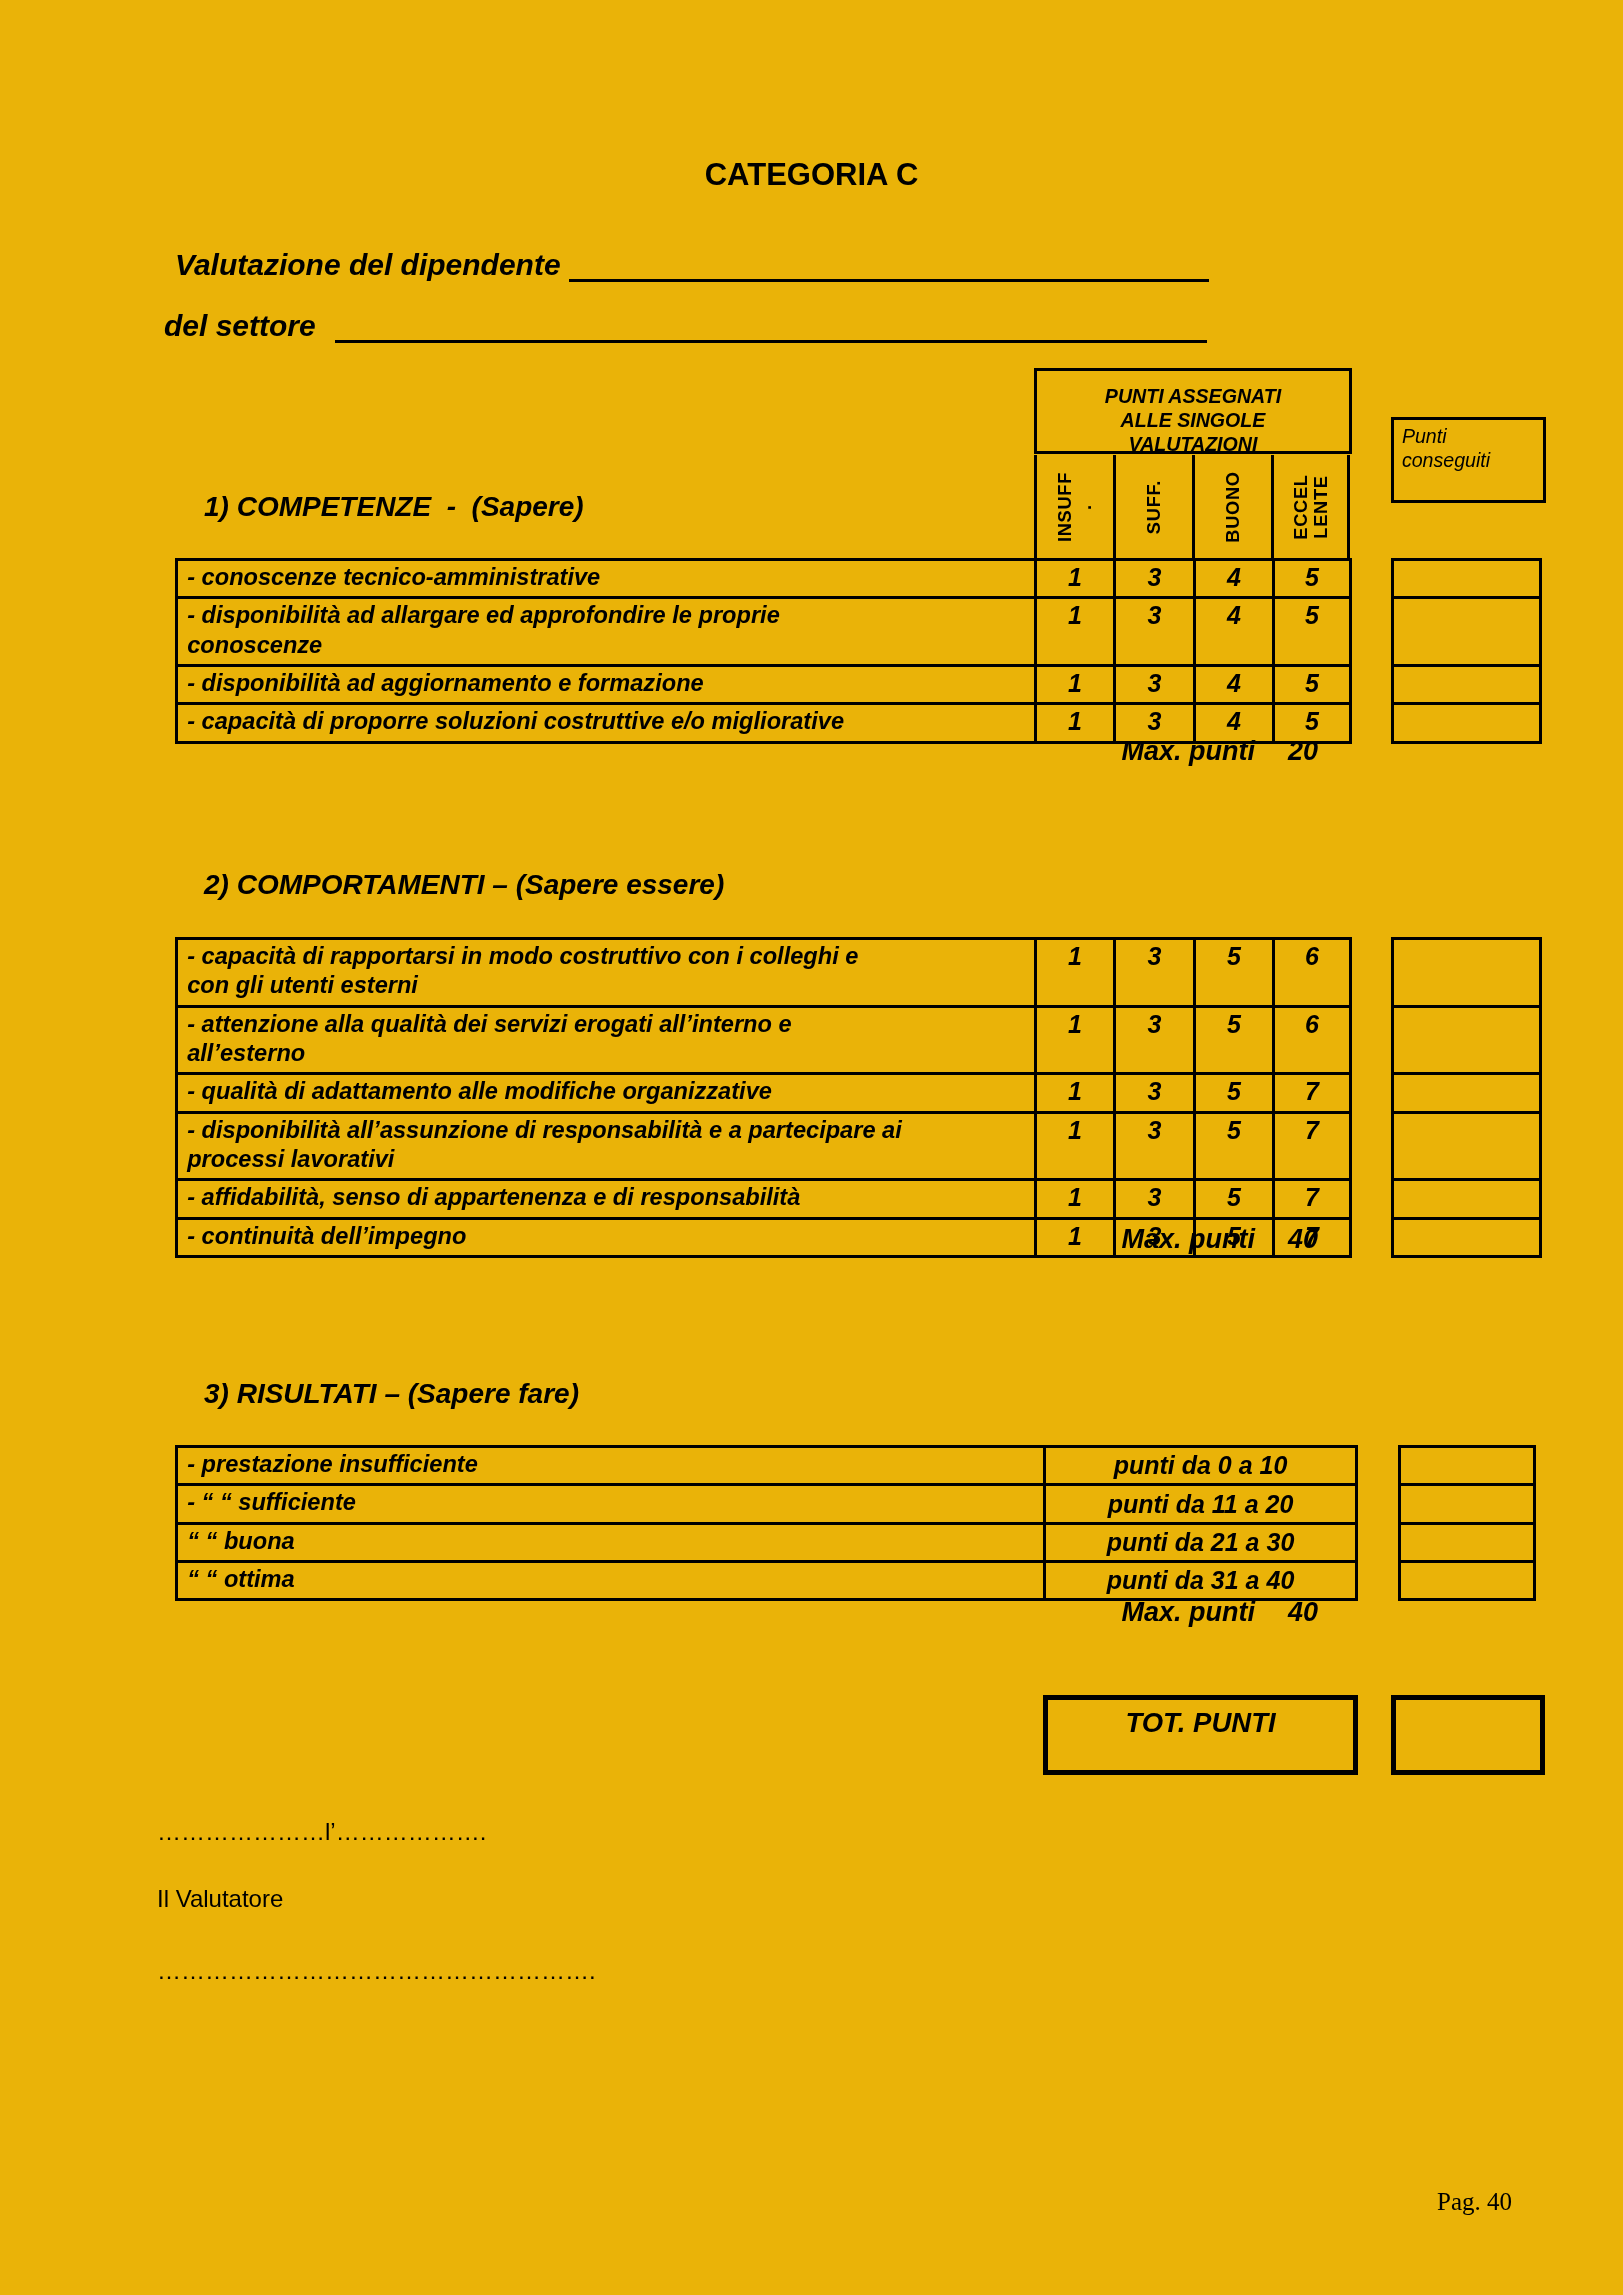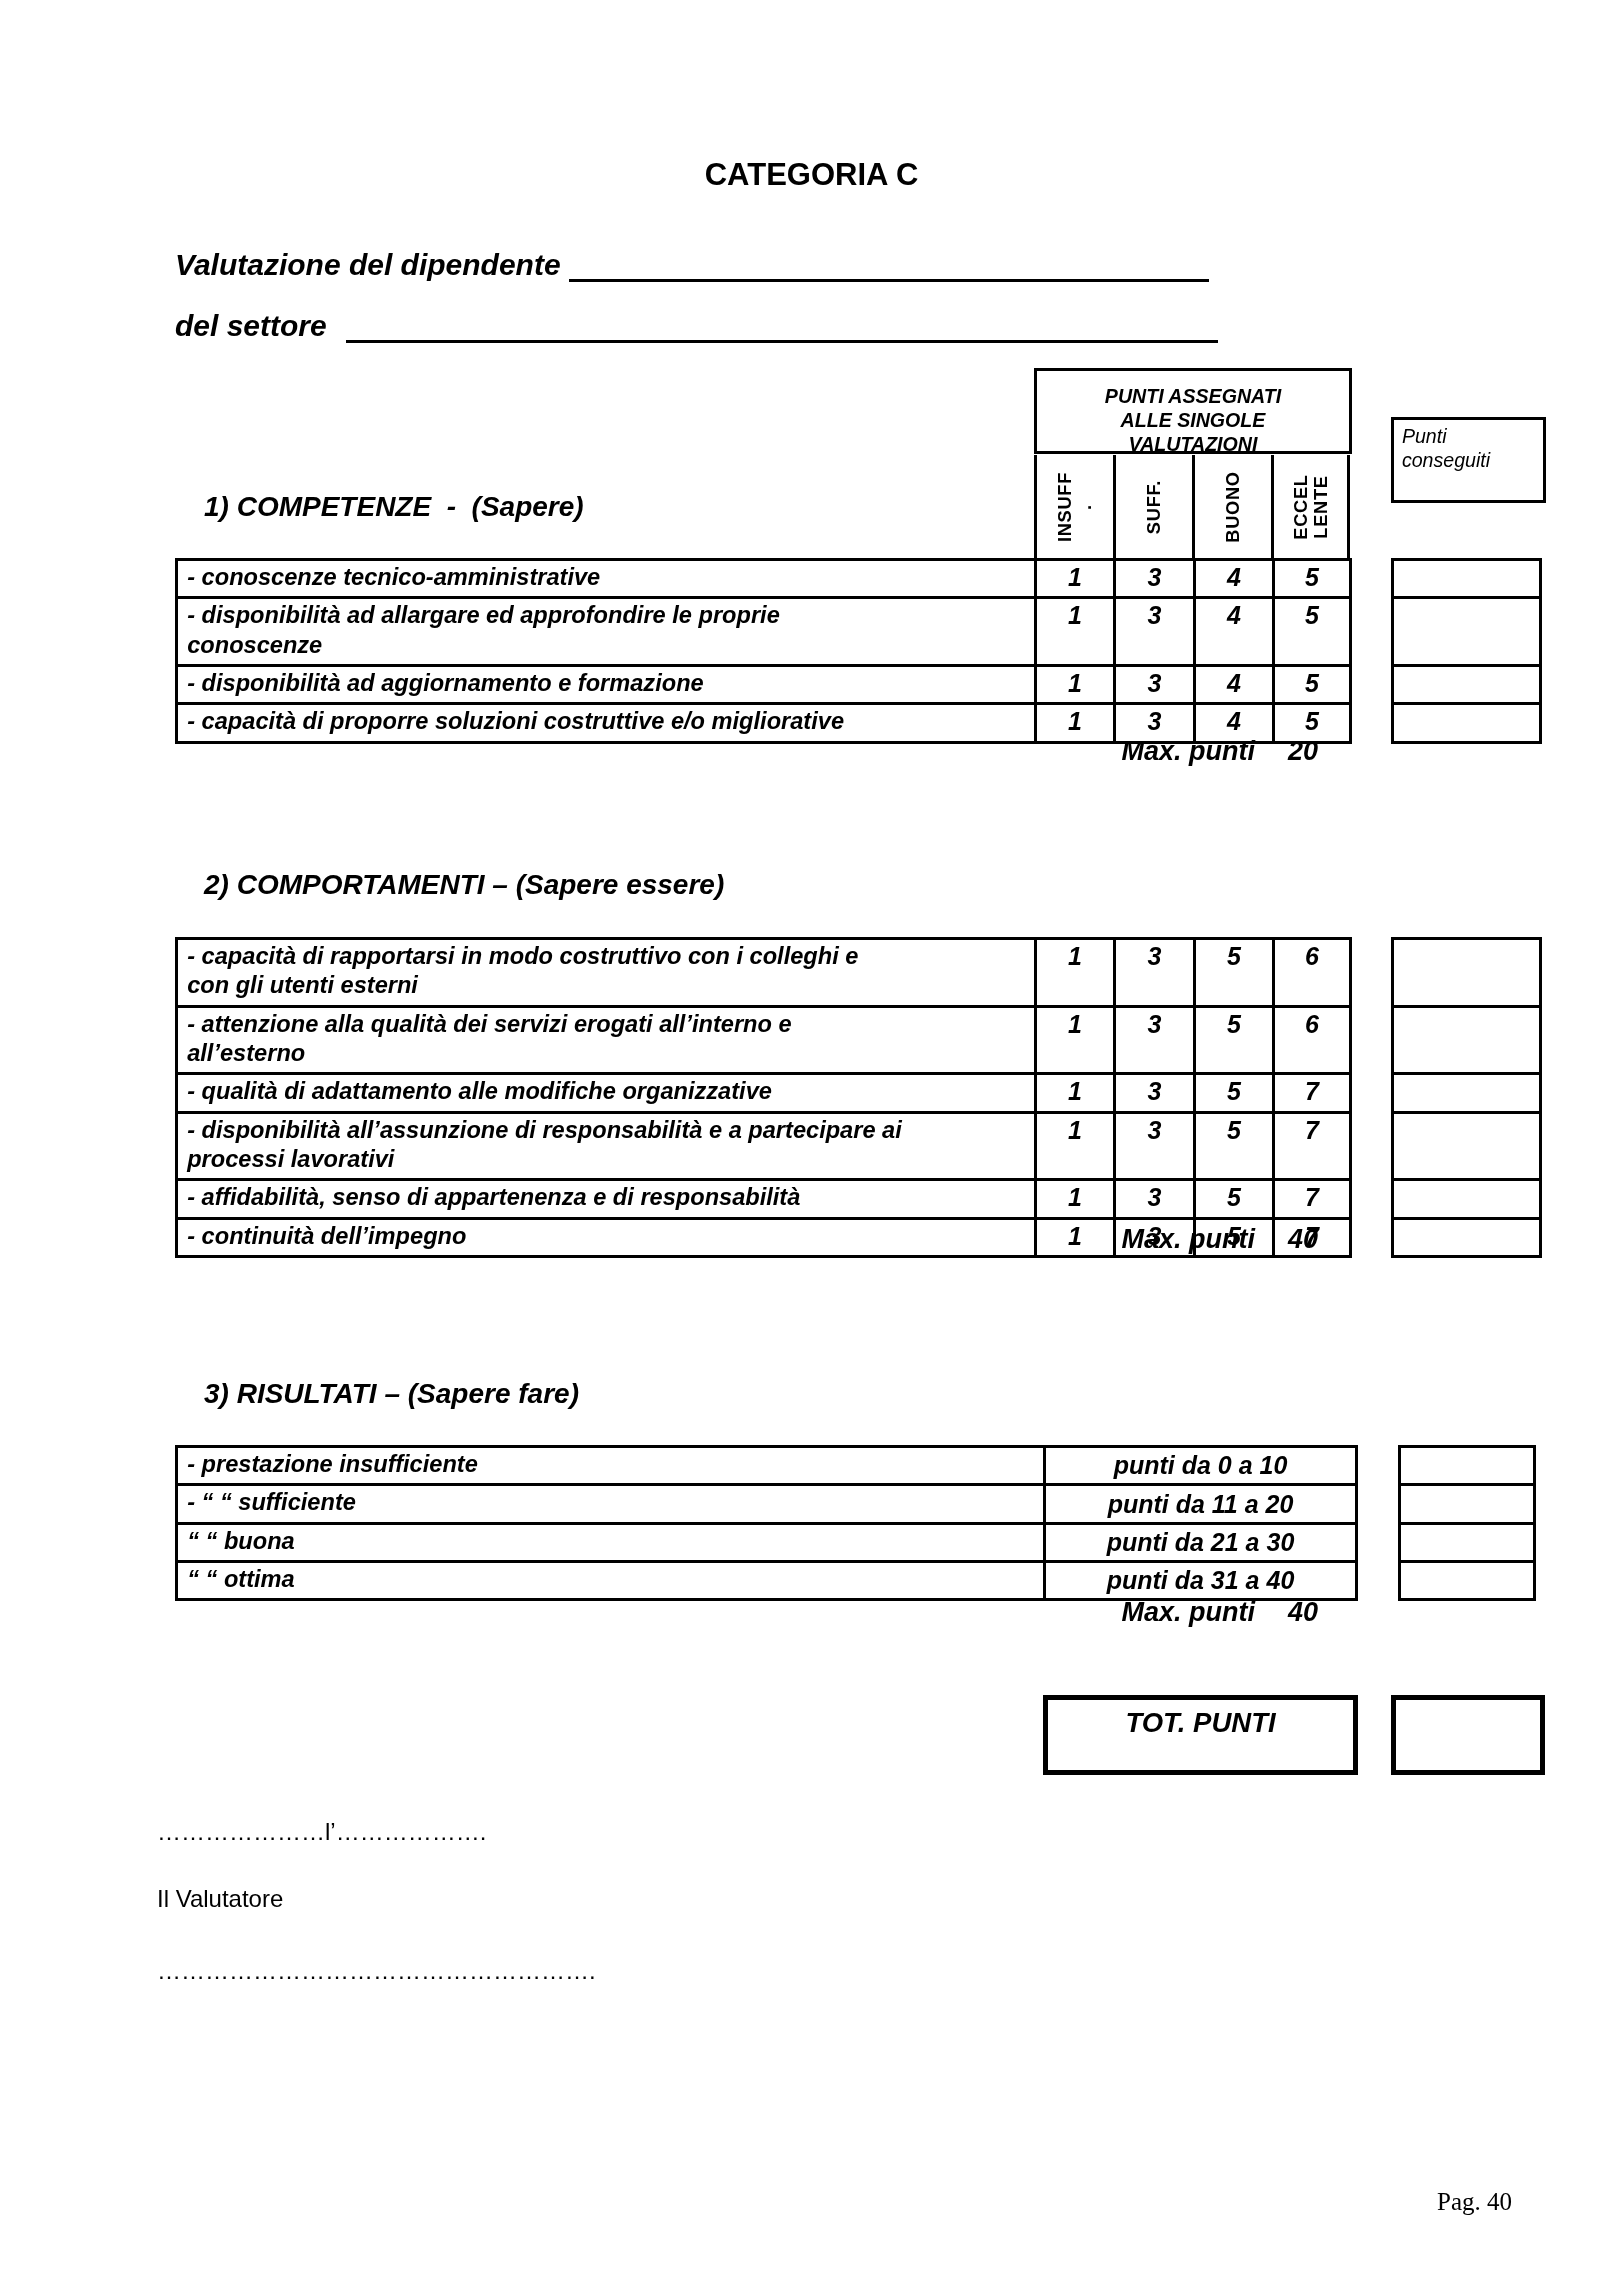--- a/index.html
+++ b/index.html
@@ -1,22 +1,22 @@
 <!DOCTYPE html>
 <html style="font-size:10.5px"><head>
 <meta charset="utf-8">
 <style>
   html,body{margin:0;padding:0;background:#888;}
-  .page{position:relative;width:1623px;height:2295px;background:#ffffff;
+  .page{position:relative;width:1623px;height:2295px;background:#eab308;
         font-family:"Liberation Sans",sans-serif;color:#000;overflow:hidden;}
   .abs{position:absolute;}
   #title{top:157px;left:0;width:1623px;text-align:center;font-size:31px;font-weight:bold;}
   .formline{display:flex;align-items:flex-end;}
   #form-emp{top:239px;left:175px;width:1034px;height:43px;}
-  #form-sec{top:300px;left:175px;width:1043px;height:43px;gap:11px;}
+  #form-sec{top:300px;left:164px;width:1043px;height:43px;gap:11px;}
   .flabel{font-size:30px;font-weight:bold;font-style:italic;line-height:34px;white-space:pre;}
   .fill{flex:1;border-bottom:3.9px solid #000;height:9.2px;margin-left:7.9px;}
   #hdr-assigned{left:1034px;top:368px;width:318px;height:86px;border:3.3px solid #000;box-sizing:border-box;
     text-align:center;font-size:19.6px;line-height:24px;font-weight:bold;font-style:italic;white-space:pre-line;padding-top:13px;}
   #hdr-achieved{left:1391px;top:369px;width:155px;height:86px;border:3.3px solid #000;box-sizing:border-box;
     font-style:italic;font-size:19.6px;line-height:24px;padding:3.9px 0 0 7.9px;white-space:pre-line;margin-top:48px;}
   #rot-row{left:1034px;top:455px;height:103px;display:flex;}
   .rotcell{width:79px;height:103px;border-left:3.3px solid #000;box-sizing:border-box;position:relative;}
   .rotcell.end{border-right:3.3px solid #000;}
   .rot{position:absolute;top:50%;left:50%;transform:translate(-50%,-50%) rotate(-90deg);

